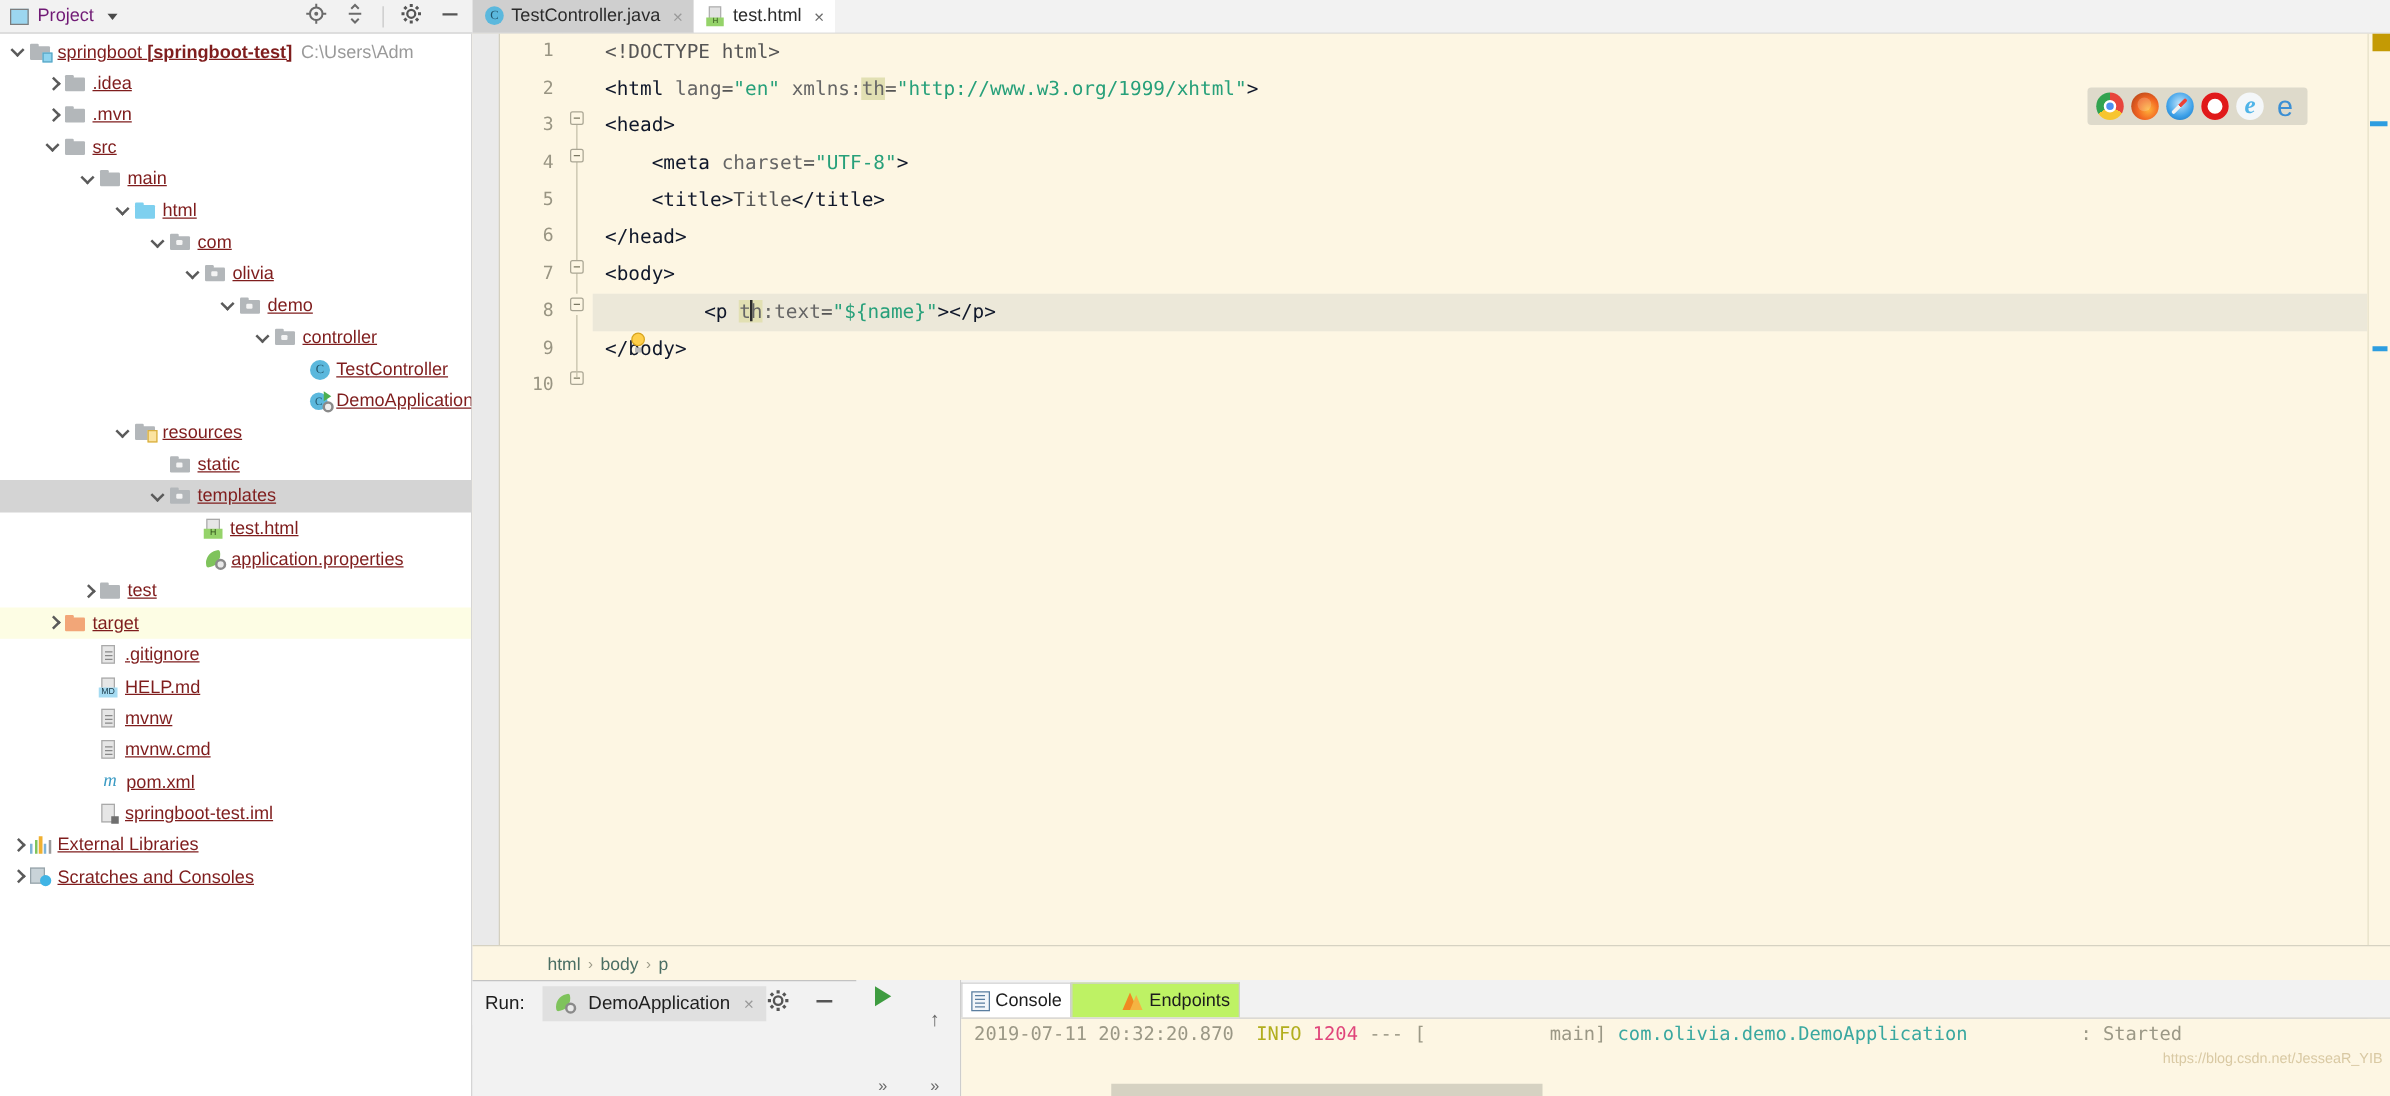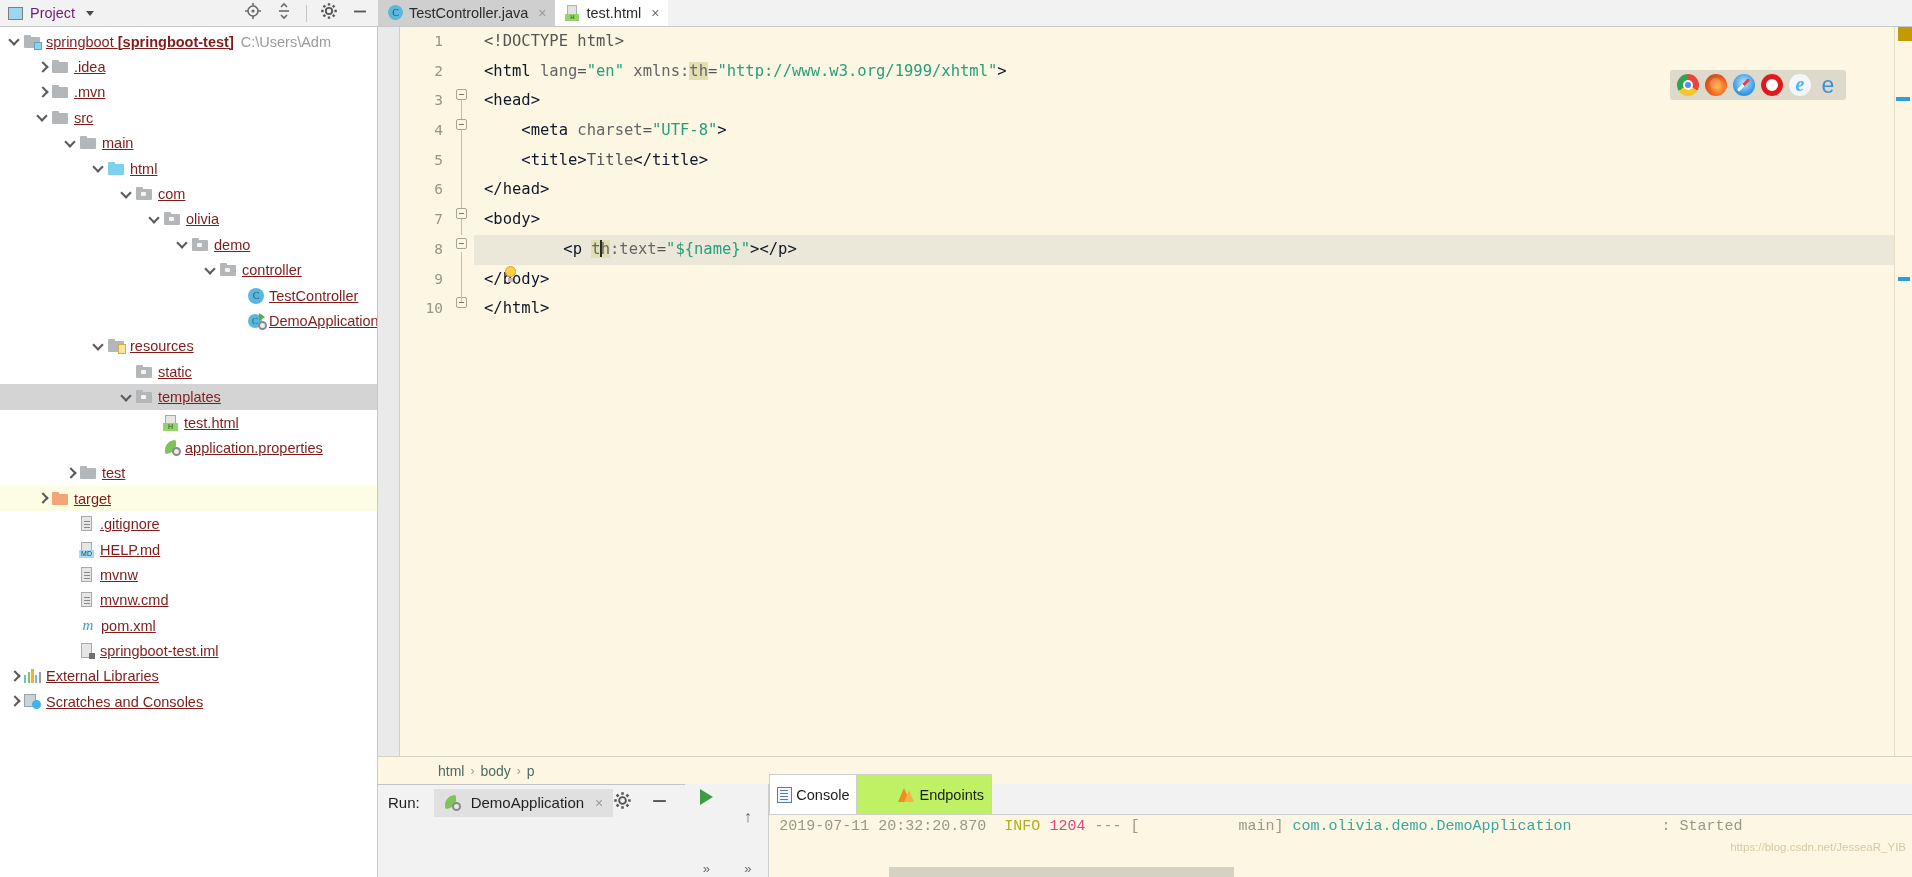--- a/index.html
+++ b/index.html
@@ -318,21 +318,21 @@
   .run-subrail {
     width:42px; flex:0 0 42px; background:#f2f2f2; border-right:1px solid #cdcdcd;
     display:flex; flex-direction:column; align-items:center;
   }
   .run-subrail .up { font-size:16px; color:#6a6a6a; margin-top:24px; }
   .run-subrail .chev { margin-top:auto; font-size:13px; color:#6a6a6a; padding-bottom:1px;}
 
   .run-content { flex:1; display:flex; flex-direction:column; min-width:0; }
   .cons-tabs { height:30px; display:flex; align-items:flex-end; background:#f2f2f2; }
   .cons-tab {
-    height:40px; display:flex; align-items:center; gap:4px; padding:0 7px;
+    height:28px; display:flex; align-items:center; gap:4px; padding:0 7px;
     font-size:14.5px; color:#1c1c1c;
   }
   .cons-tab.active { background:#ffffff; border:1px solid #cfcfcf; border-bottom:none; }
   .cons-tab.inactive { background:#bef264; border:1px solid #cfcfcf; border-bottom:none;padding-left:40px; }
   .cons-ico-console {
     width:15px;height:16px;background:#f2f6fa;border:1.5px solid #5a7ea0;position:relative;
   }
   .cons-ico-console::after{
     content:'';position:absolute;left:2px;top:2px;width:8px;height:1px;background:#5a7ea0;
     box-shadow:0 3px 0 #5a7ea0, 0 6px 0 #5a7ea0, 0 9px 0 #5a7ea0;
@@ -344,21 +344,21 @@
   }
   .cons-ico-ep::after{
     content:'';position:absolute;left:6px;bottom:0;border-left:5px solid transparent;
     border-right:5px solid transparent;border-bottom:12px solid #f5b342;
   }
 
   .console-out {
     flex:1; background:#fdf6e3; border-top:1px solid #cfcfcf; position:relative;
     font-family:"DejaVu Sans Mono", monospace; font-size:15px; overflow:hidden;
   }
-  .console-line { white-space:pre; padding-left:10px; line-height:22px; padding-top:1px;font-family:Liberation Mono, monospace; }
+  .console-line { white-space:pre; padding-left:10px; line-height:22px; padding-top:1px; }
   .c-ts { color:#9b9886; }
   .c-info { color:#b2ae1e; }
   .c-pid { color:#e0457b; }
   .c-dash { color:#9b9886; }
   .c-thread { color:#9b9886; }
   .c-logger { color:#3aa8a0; }
   .c-msg { color:#9b9886; }
   .console-scroll {
     position:absolute; left:120px; bottom:0px; height:10px; width:345px; background:#d6d2c2;
   }
@@ -686,21 +686,20 @@
           <div id="code">
               <div class="codeline"><span class="tok-plain">&lt;!DOCTYPE html&gt;</span></div>
               <div class="codeline"><span class="tok-tag">&lt;html</span> <span class="tok-attr">lang</span><span class="tok-plain">=</span><span class="tok-str">"en"</span> <span class="tok-attr">xmlns:<span class="tok-sel">th</span></span><span class="tok-plain">=</span><span class="tok-str">"http://www.w3.org/1999/xhtml"</span><span class="tok-tag">&gt;</span></div>
               <div class="codeline"><span class="tok-tag">&lt;head</span><span class="tok-tag">&gt;</span></div>
               <div class="codeline">    <span class="tok-tag">&lt;meta</span> <span class="tok-attr">charset</span><span class="tok-plain">=</span><span class="tok-str">"UTF-8"</span><span class="tok-tag">&gt;</span></div>
               <div class="codeline">    <span class="tok-tag">&lt;title</span><span class="tok-tag">&gt;</span><span class="tok-plain">Title</span><span class="tok-tag">&lt;/title&gt;</span></div>
               <div class="codeline"><span class="tok-tag">&lt;/head</span><span class="tok-tag">&gt;</span></div>
               <div class="codeline"><span class="tok-tag">&lt;body</span><span class="tok-tag">&gt;</span></div>
               <div class="codeline hl" style="padding-left: 52px;">    <span class="tok-tag">&lt;p</span> <span class="tok-attr"><span class="tok-sel">t<span class="caret-bar"></span>h</span>:text</span><span class="tok-plain">=</span><span class="tok-str">"${name}"</span><span class="tok-tag">&gt;</span><span class="tok-tag">&lt;/p&gt;</span></div>
               <div class="codeline"><span class="tok-tag">&lt;/body</span><span class="tok-tag">&gt;</span></div>
-              <div class="codeline"><span class="tok-tag">&lt;/html</span><span class="tok-tag">&gt;</span></div>
             </div>
 
           <div class="browser-bar">
             <span class="bico chrome"></span>
             <span class="bico firefox"></span>
             <span class="bico safari"></span>
             <span class="bico opera"></span>
             <span class="bico ie"></span>
             <span class="bico edge"></span>
           </div>

